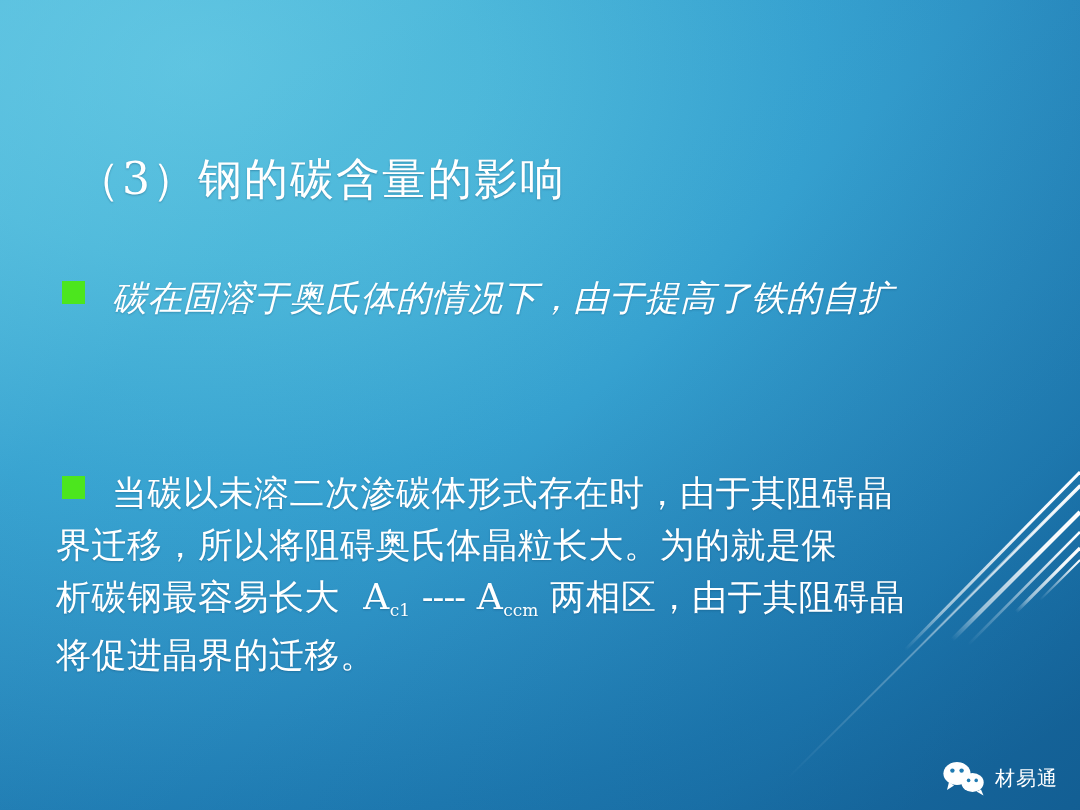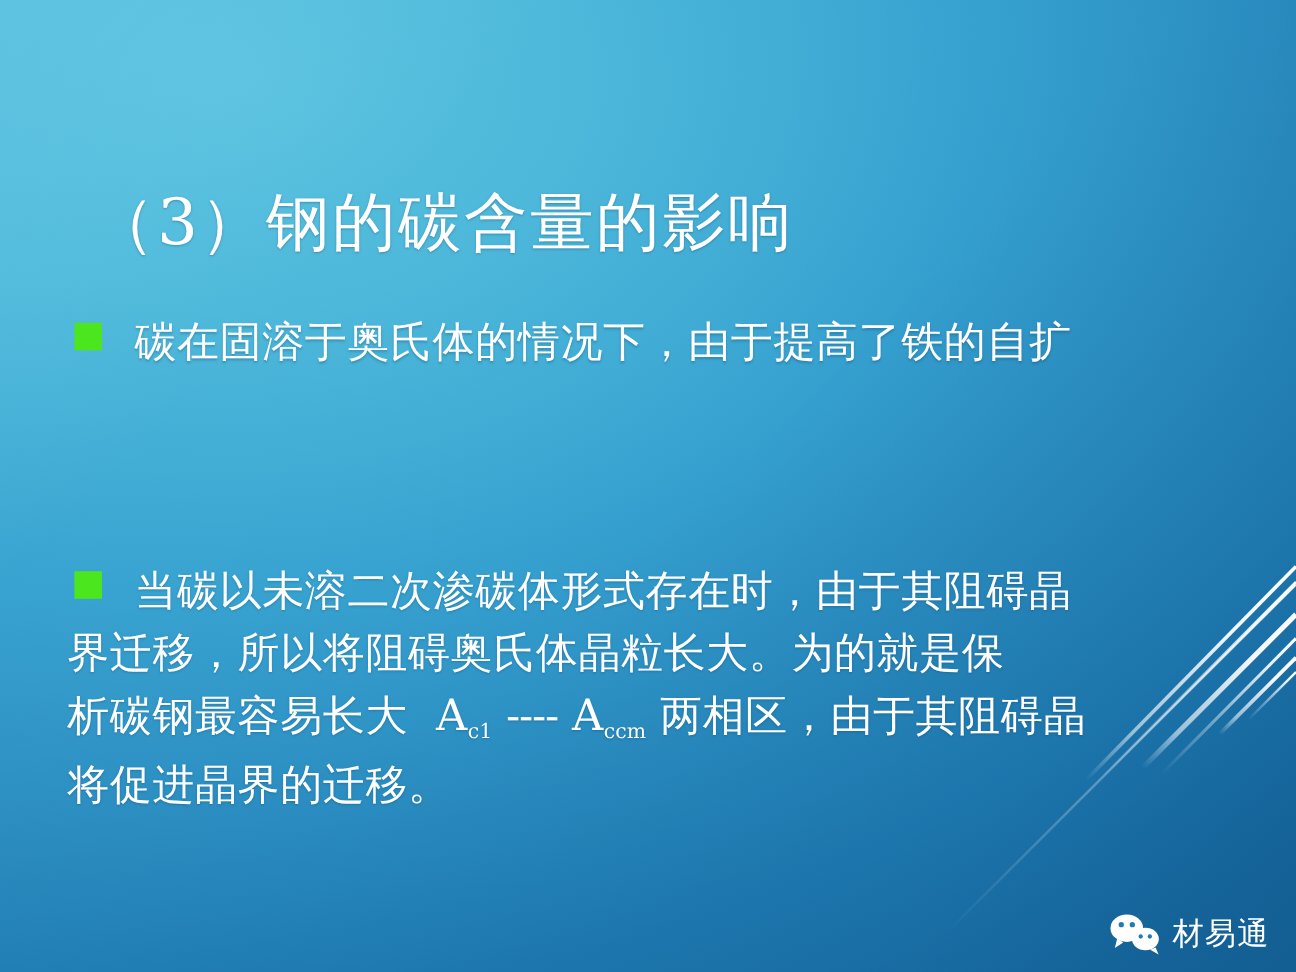--- a/index.html
+++ b/index.html
@@ -30,29 +30,29 @@
 
   
   .streaks { position:absolute; inset:0; pointer-events:none; z-index:2; }
 
   
   .content { position:absolute; inset:0; z-index:3; }
 
   .slide-title {
     position:absolute;
     left:76px; top:150px;
-    font-size:53px;
+    font-size:44px;
     letter-spacing:2px;
     color:#ffffff;
     white-space:nowrap;
     text-shadow:0 1px 2px rgba(10,60,95,0.35);
   }
 
   .bullet-block { position:absolute; left:56px; width:1000px; }
-  .bullet-block.b1 { top:260px; }
+  .bullet-block.b1 { top:272px;font-style:italic; }
   .bullet-block.b2 { top:467px; }
 
   .bullet-marker {
     position:absolute;
     left:6px; top:9px;
     width:23px; height:23px;
     background:#4ce61e;
   }
 
   .bullet-text {
@@ -73,21 +73,21 @@
 
   
   .watermark {
     position:absolute;
     right:22px; bottom:14px;
     display:flex; align-items:center; gap:9px;
     z-index:4;
   }
   .wm-label {
     font-family:"DejaVu Sans", sans-serif;
-    font-size:26px;
+    font-size:20px;
     color:#ffffff;
     letter-spacing:1px;
   }
   .wechat-icon { width:44px; height:36px; display:block; }
 </style>
 </head>
 <body>
 
 <div id="slide">
 

